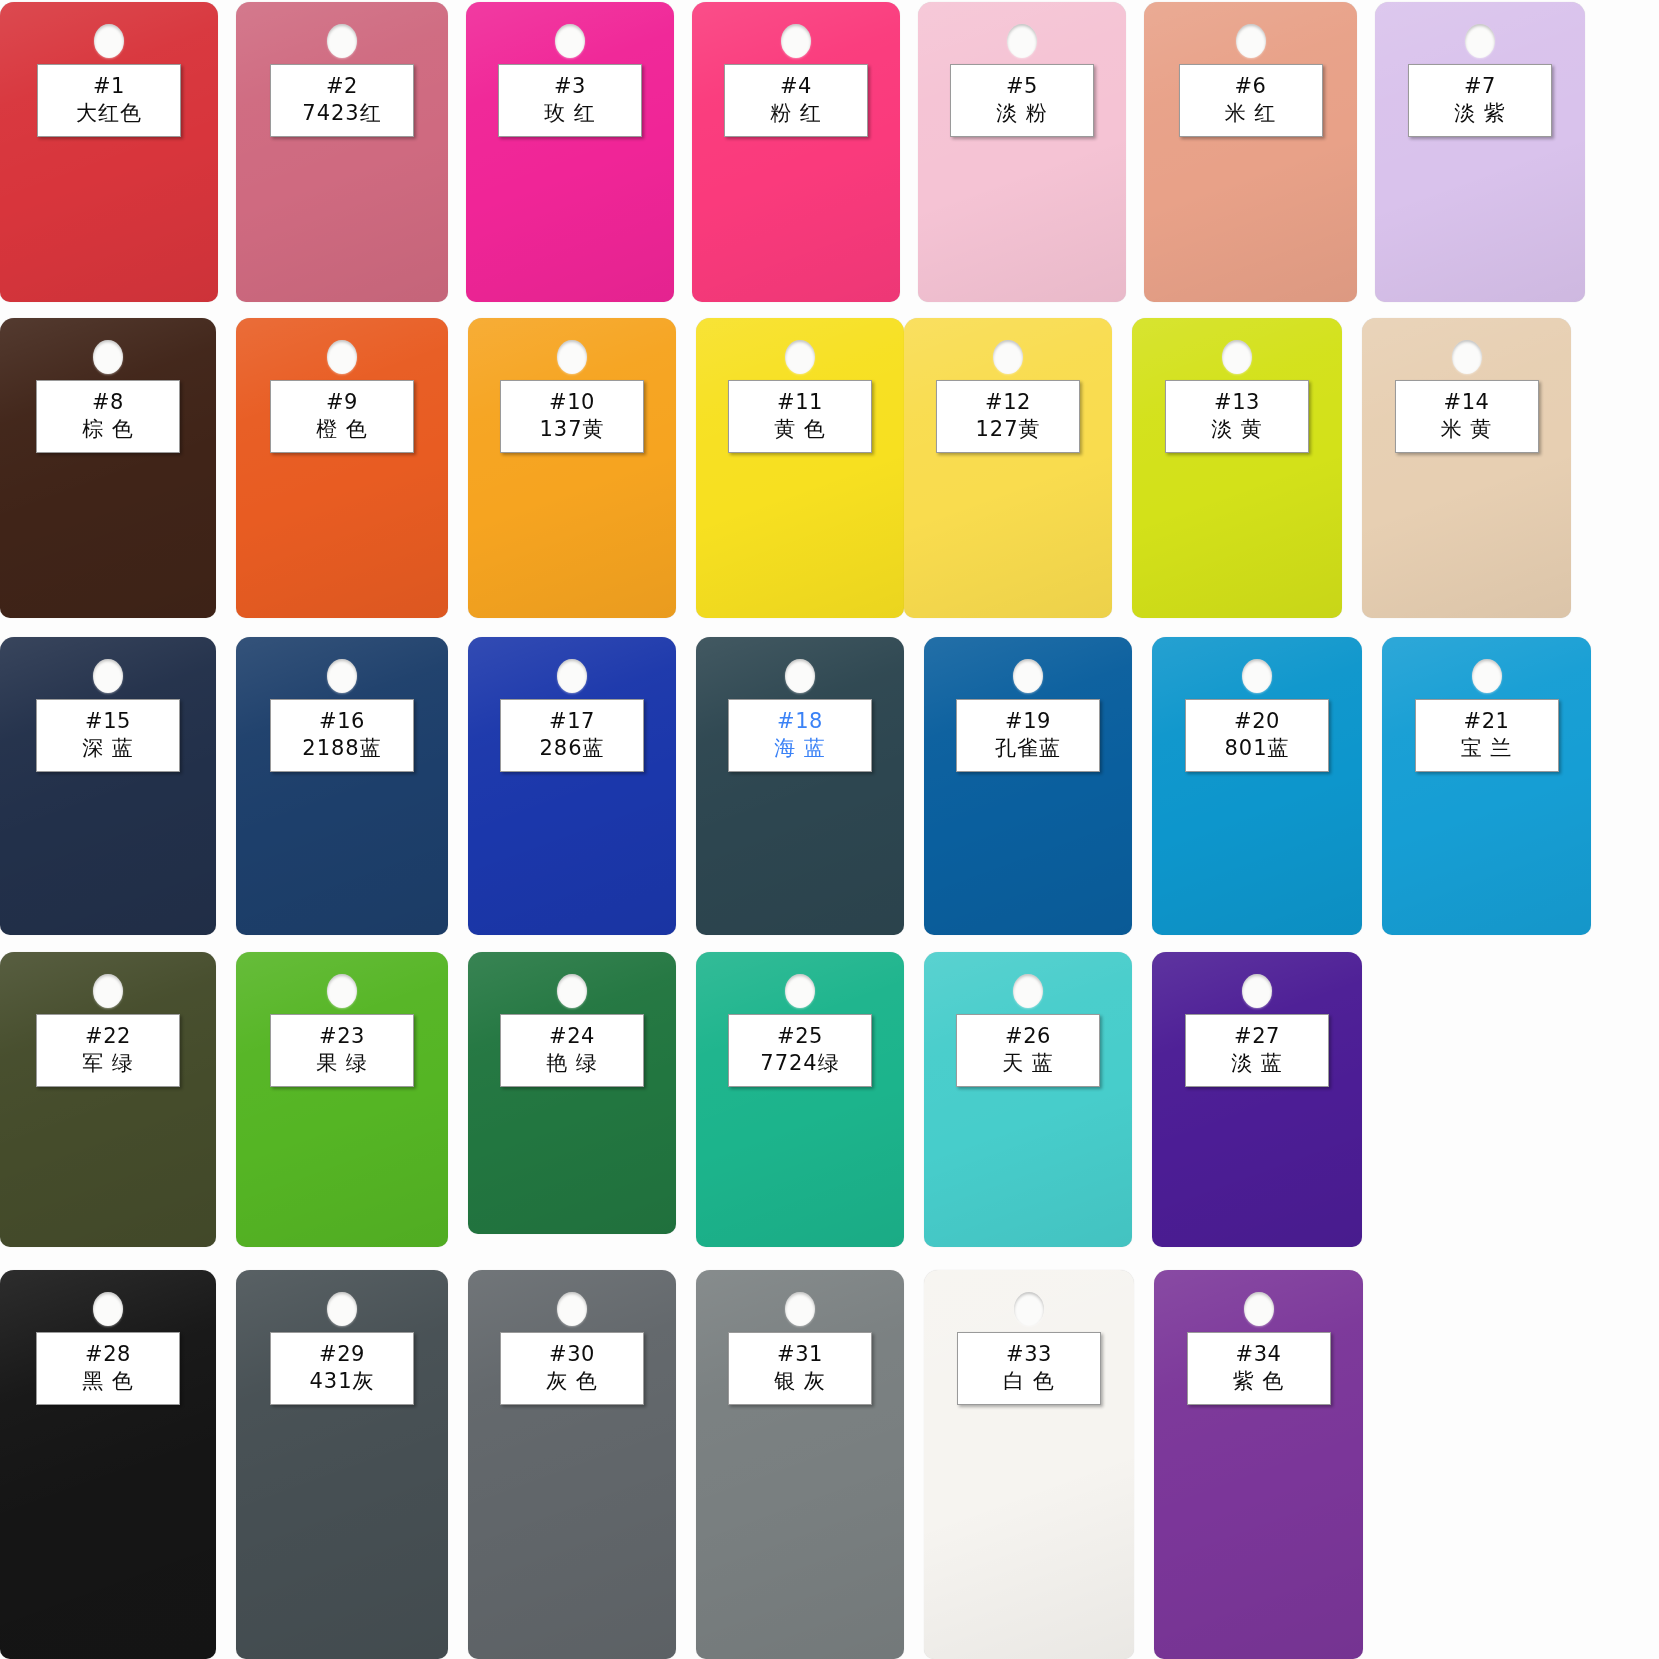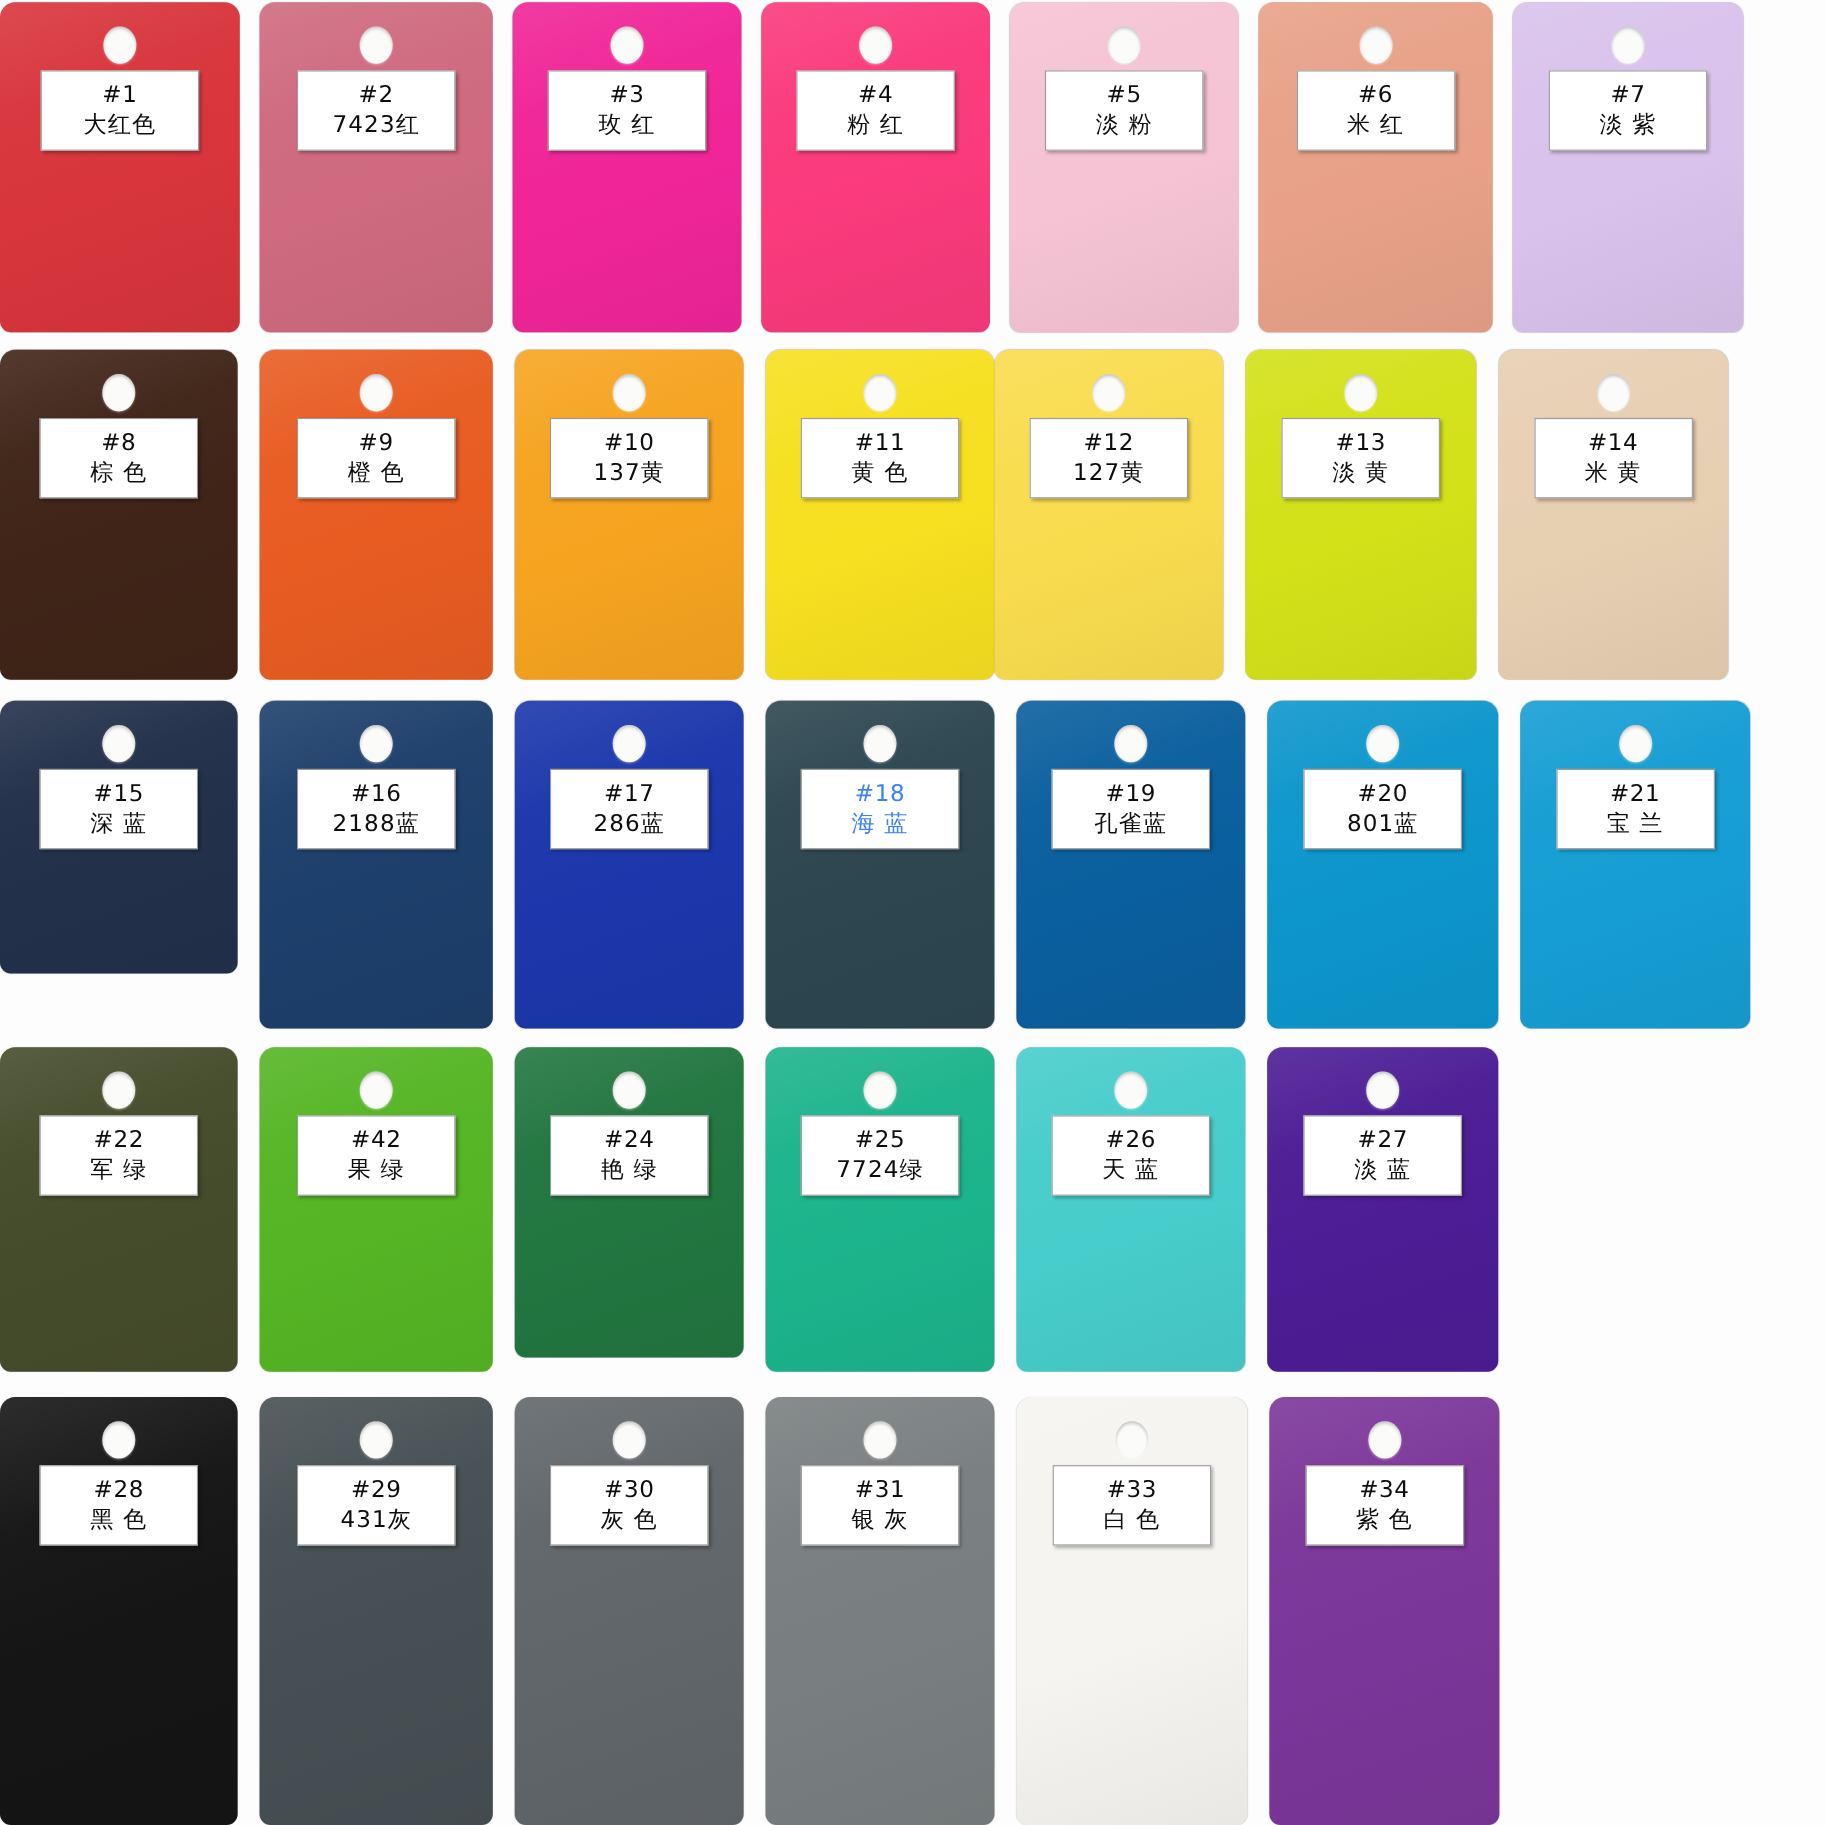--- a/index.html
+++ b/index.html
@@ -194,21 +194,21 @@
       <div class="swatch" title="米 黄" style="width: 209px; height: 300px; margin-right: 0px; background: rgb(231, 207, 178);">
         <div class="swatch-sheen"></div>
         <div class="punch-hole"></div>
         <div class="label-box" style="background: rgb(255, 255, 255); color: rgb(13, 13, 13);">
           <div class="label-code">#14</div>
           <div class="label-name">米 黄</div>
         </div>
       </div>
     </div>
     <div class="swatch-row" style="top: 637px; height: 298px;">
-      <div class="swatch" title="深 蓝" style="width: 216px; height: 248px; margin-right: 20px; background: rgb(34, 48, 74); text-decoration: underline;">
+      <div class="swatch" title="深 蓝" style="width: 216px; height: 298px; margin-right: 20px; background: rgb(34, 48, 74); text-decoration: underline;">
         <div class="swatch-sheen"></div>
         <div class="punch-hole"></div>
         <div class="label-box" style="background: rgb(255, 255, 255); color: rgb(13, 13, 13);">
           <div class="label-code">#15</div>
           <div class="label-name">深 蓝</div>
         </div>
       </div>
       <div class="swatch" title="2188蓝" style="width: 212px; height: 298px; margin-right: 20px; background: rgb(29, 63, 107);">
         <div class="swatch-sheen"></div>
         <div class="punch-hole"></div>
@@ -264,21 +264,21 @@
         <div class="punch-hole"></div>
         <div class="label-box" style="background: rgb(255, 255, 255); color: rgb(13, 13, 13);">
           <div class="label-code">#22</div>
           <div class="label-name">军 绿</div>
         </div>
       </div>
       <div class="swatch" title="果 绿" style="width: 212px; height: 295px; margin-right: 20px; background: rgb(85, 181, 36);">
         <div class="swatch-sheen"></div>
         <div class="punch-hole"></div>
         <div class="label-box" style="background: rgb(255, 255, 255); color: rgb(13, 13, 13);">
-          <div class="label-code">#42</div>
+          <div class="label-code">#23</div>
           <div class="label-name">果 绿</div>
         </div>
       </div>
       <div class="swatch" title="艳 绿" style="width: 208px; height: 282px; margin-right: 20px; background: rgb(34, 118, 64);">
         <div class="swatch-sheen"></div>
         <div class="punch-hole"></div>
         <div class="label-box" style="background: rgb(255, 255, 255); color: rgb(13, 13, 13);">
           <div class="label-code">#24</div>
           <div class="label-name">艳 绿</div>
         </div>

